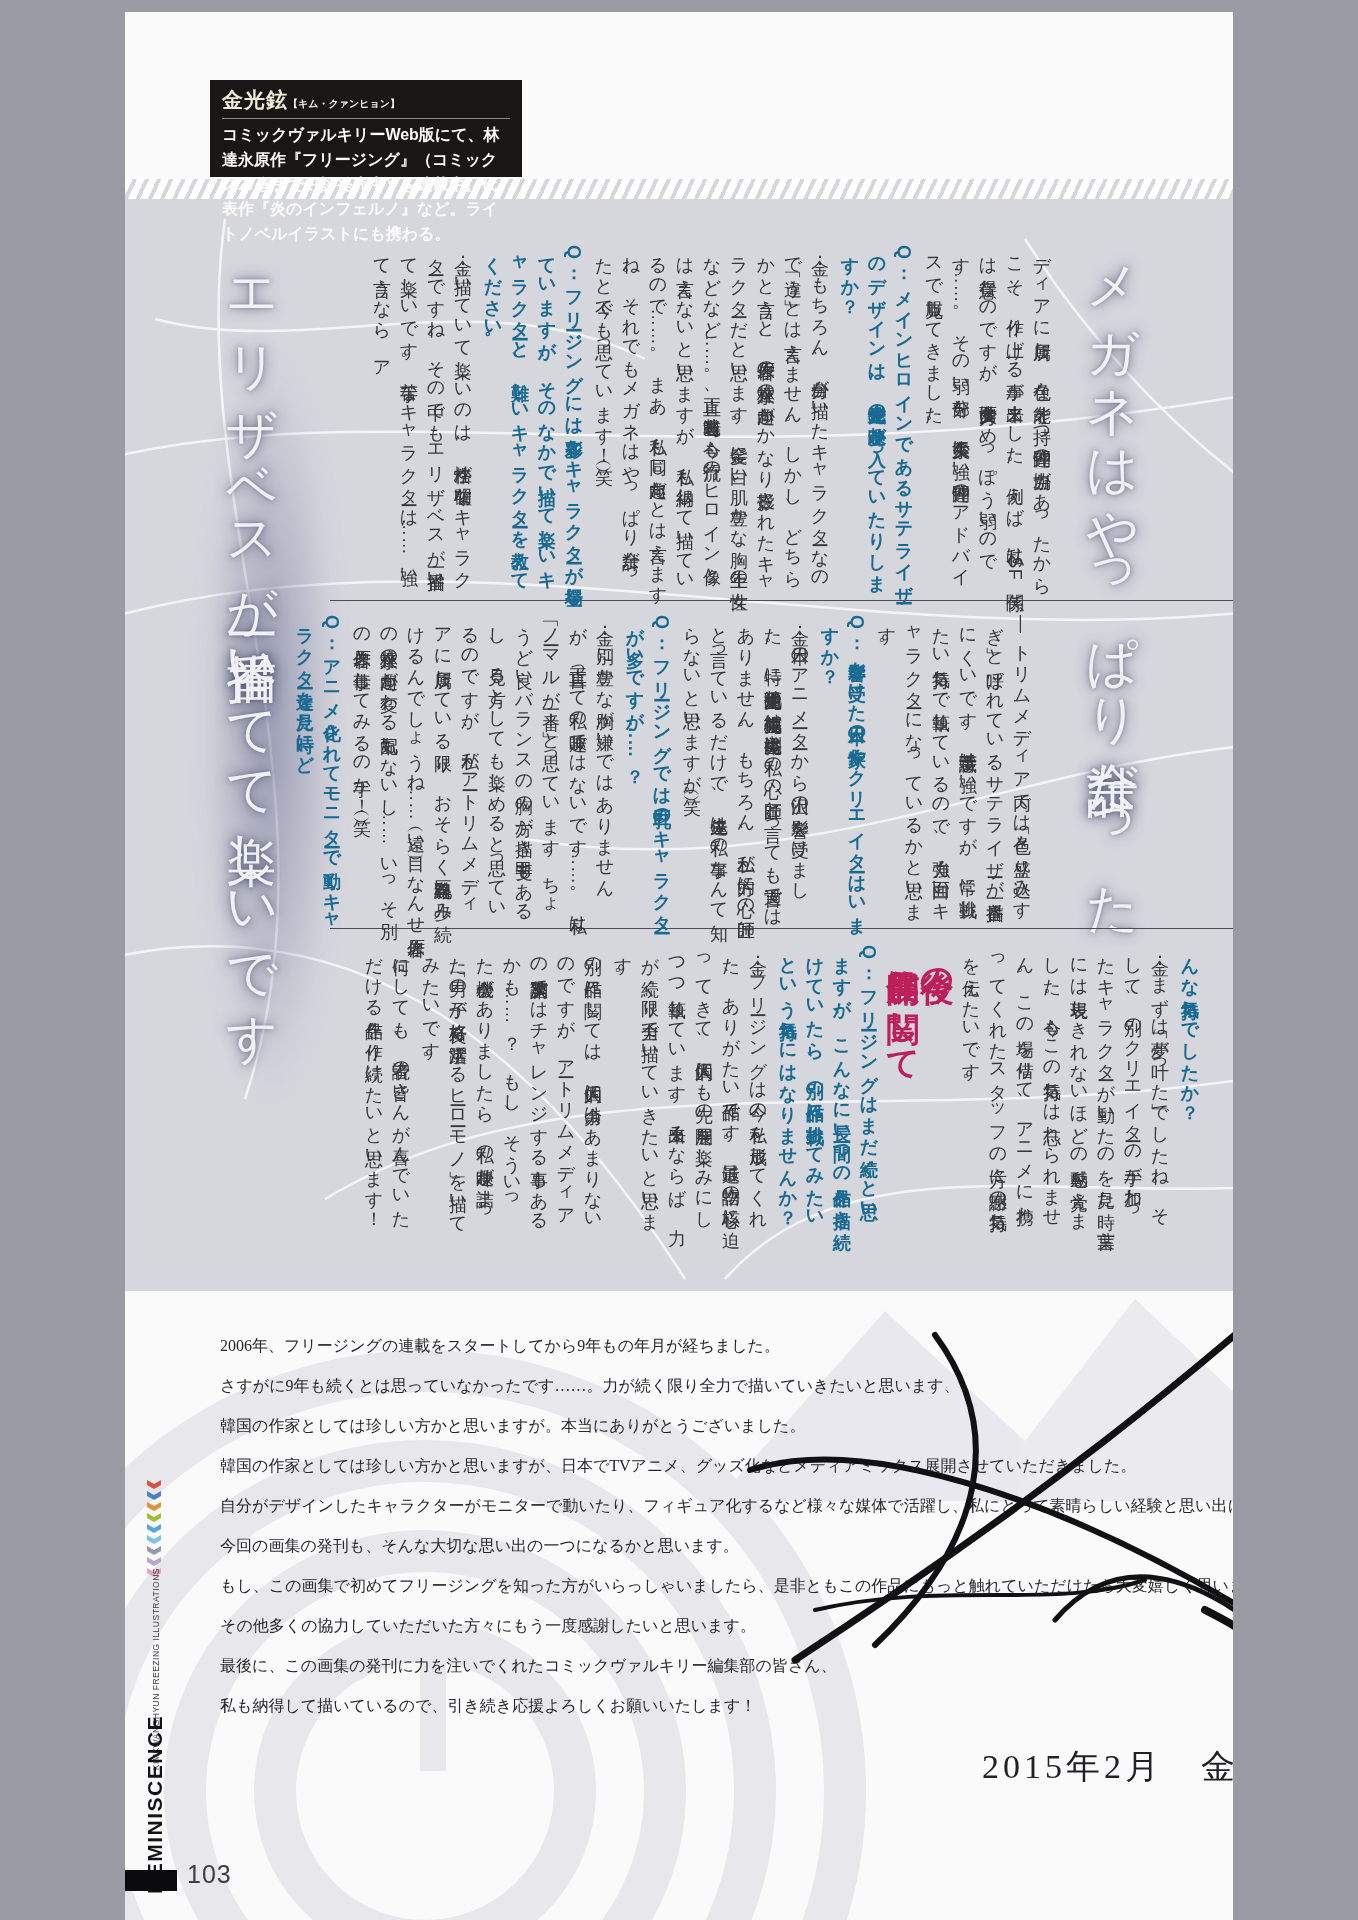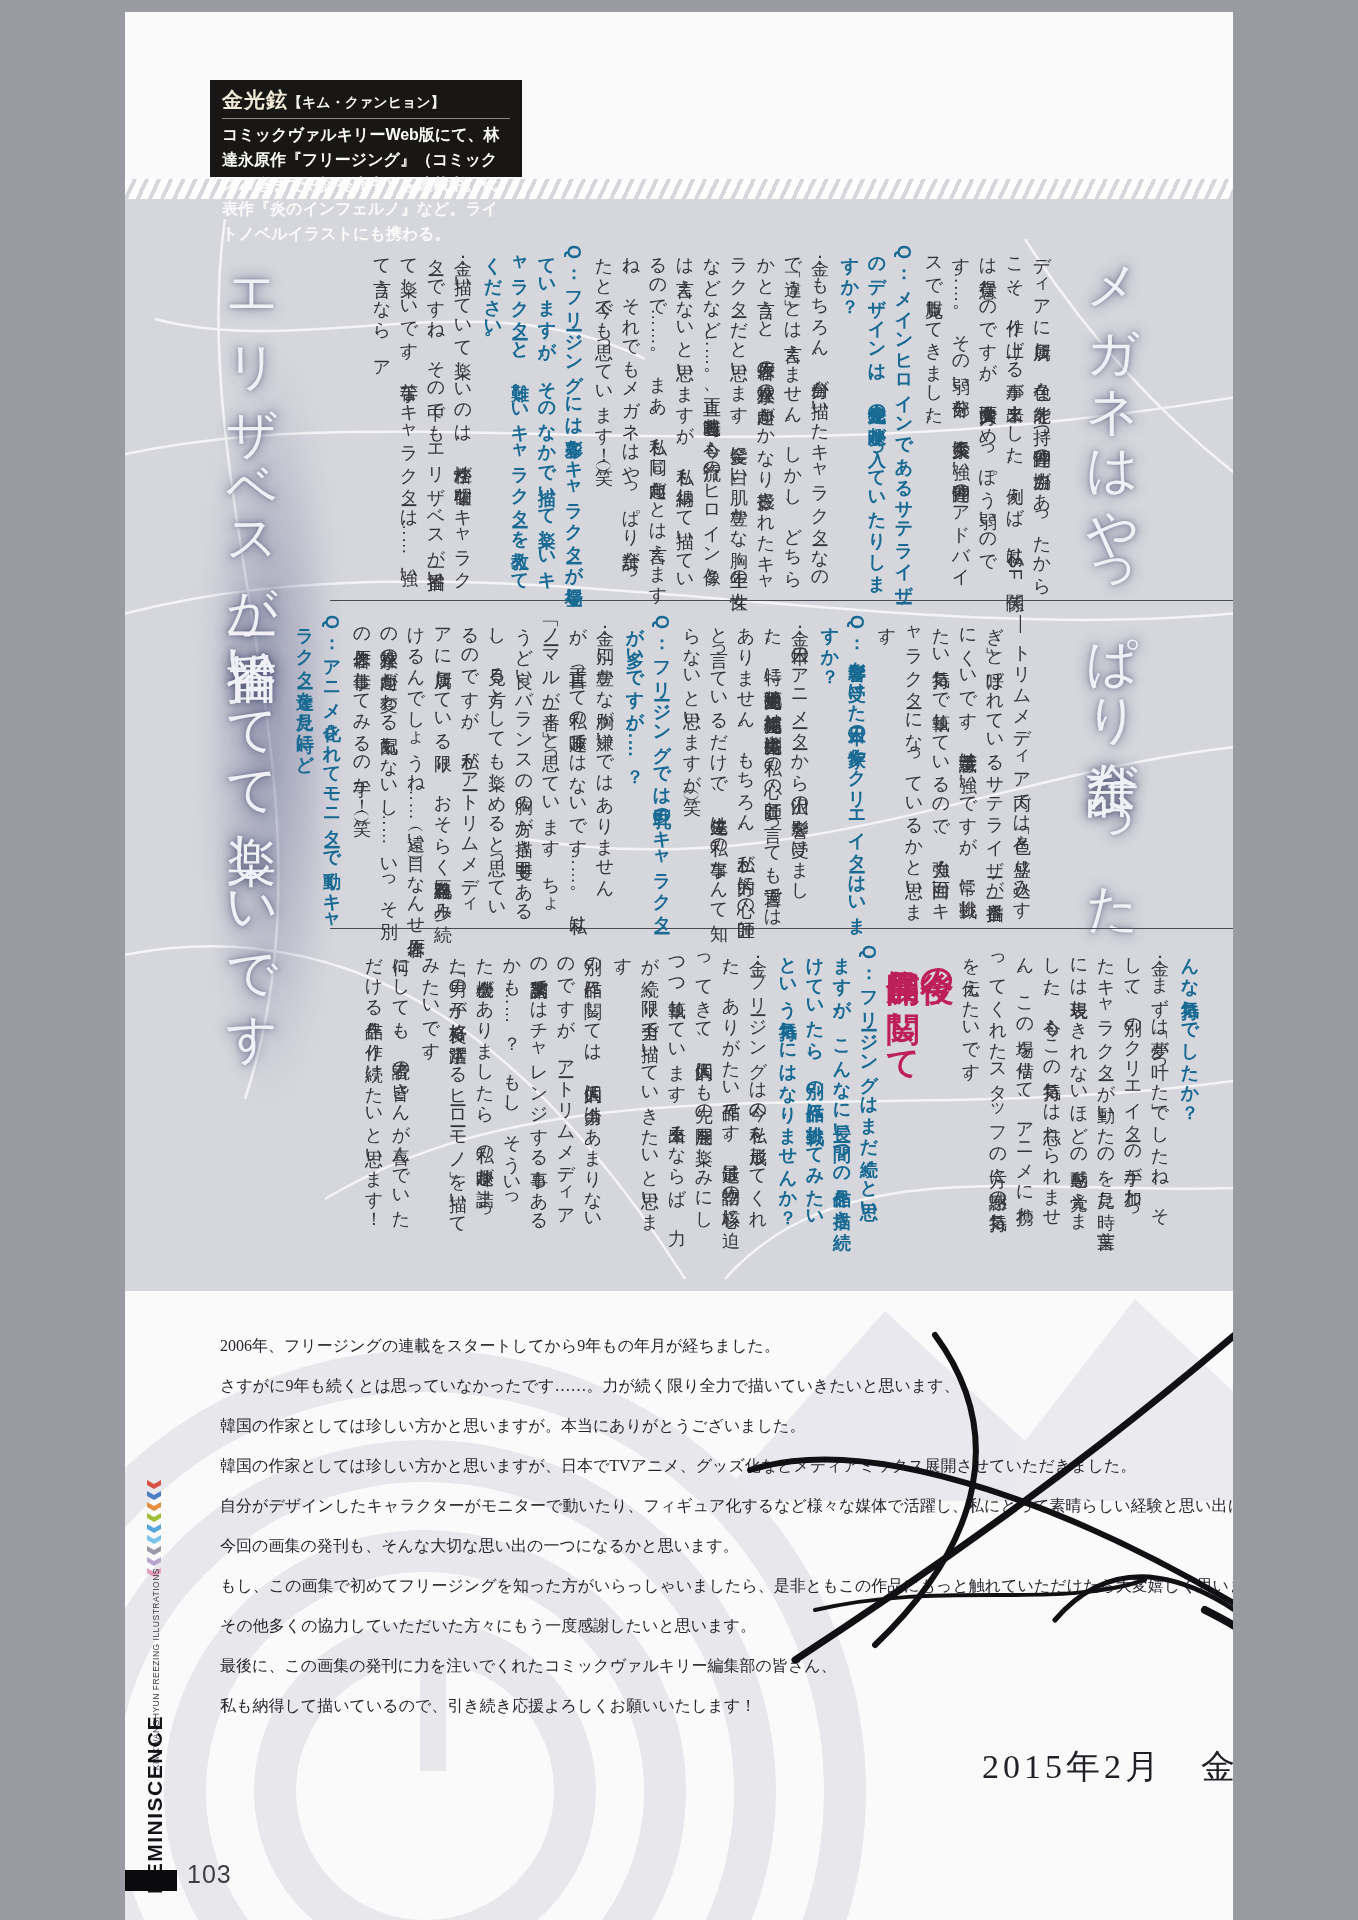--- a/index.html
+++ b/index.html
@@ -3,21 +3,21 @@
 <meta charset="utf-8">
 <style>
   html,body{margin:0;padding:0;background:#9a9aa2;}
   .page{position:relative;width:1108px;height:1920px;margin:12px auto;background:#fafafb;overflow:hidden;
         font-family:"Liberation Sans",sans-serif;}
   
   .profile{position:absolute;left:85px;top:68px;width:312px;height:97px;background:#191715;color:#fff;
            box-sizing:border-box;padding:6px 12px 6px 12px;z-index:5;}
   .profile .ttl{display:flex;align-items:baseline;border-bottom:1px solid #8a8a88;padding-bottom:4px;}
   .profile .nm{font-size:21px;font-weight:bold;color:#efe9d6;letter-spacing:1px;}
-  .profile .rd{font-size:14px;color:#f2f2f0;font-weight:bold;}
+  .profile .rd{font-size:10px;color:#f2f2f0;font-weight:bold;}
   .profile .bio{font-size:16px;line-height:1.55;margin-top:4px;color:#fbfbfa;font-weight:bold;}
   
   .stripe{position:absolute;left:0;top:167px;width:1358px;height:20px;
           background:repeating-linear-gradient(115deg,#ffffff 0 7px,#d2d2da 7px 11px);opacity:.9;}
   
   .panel{position:absolute;left:0;top:187px;width:1358px;height:1092px;background:#d6d6dd;}
   .swirls{position:absolute;left:0;top:187px;z-index:1;pointer-events:none;}
   .glow{position:absolute;z-index:1;filter:blur(10px);
         background:radial-gradient(closest-side,rgba(95,100,140,.50),rgba(95,100,140,0) 78%);}
   .glow-r{left:1140px;top:205px;width:180px;height:760px;}

